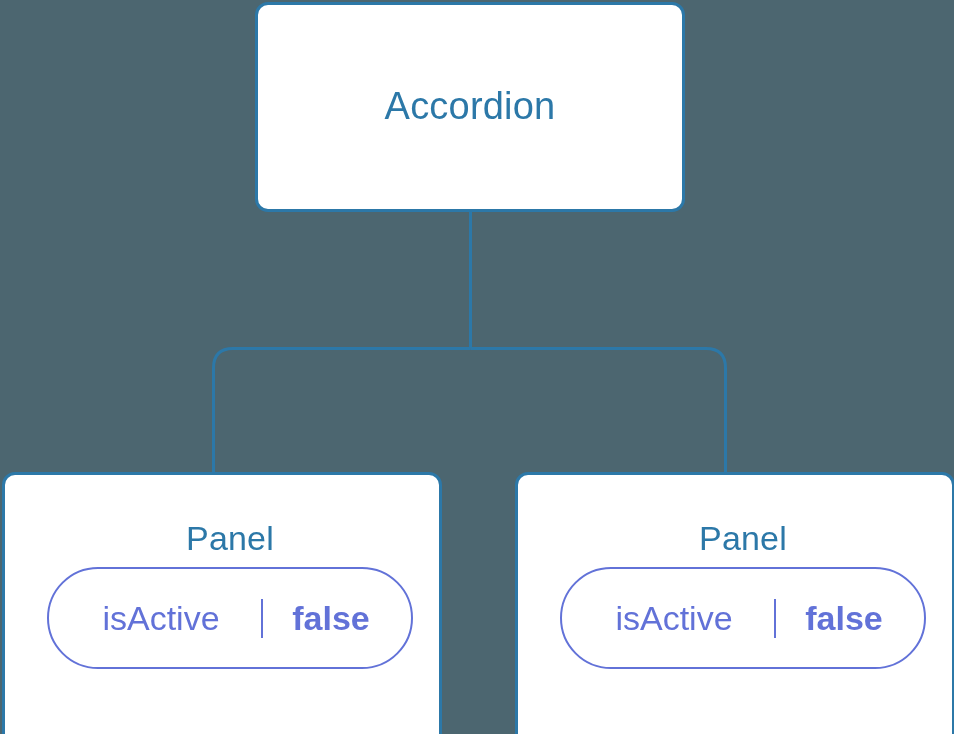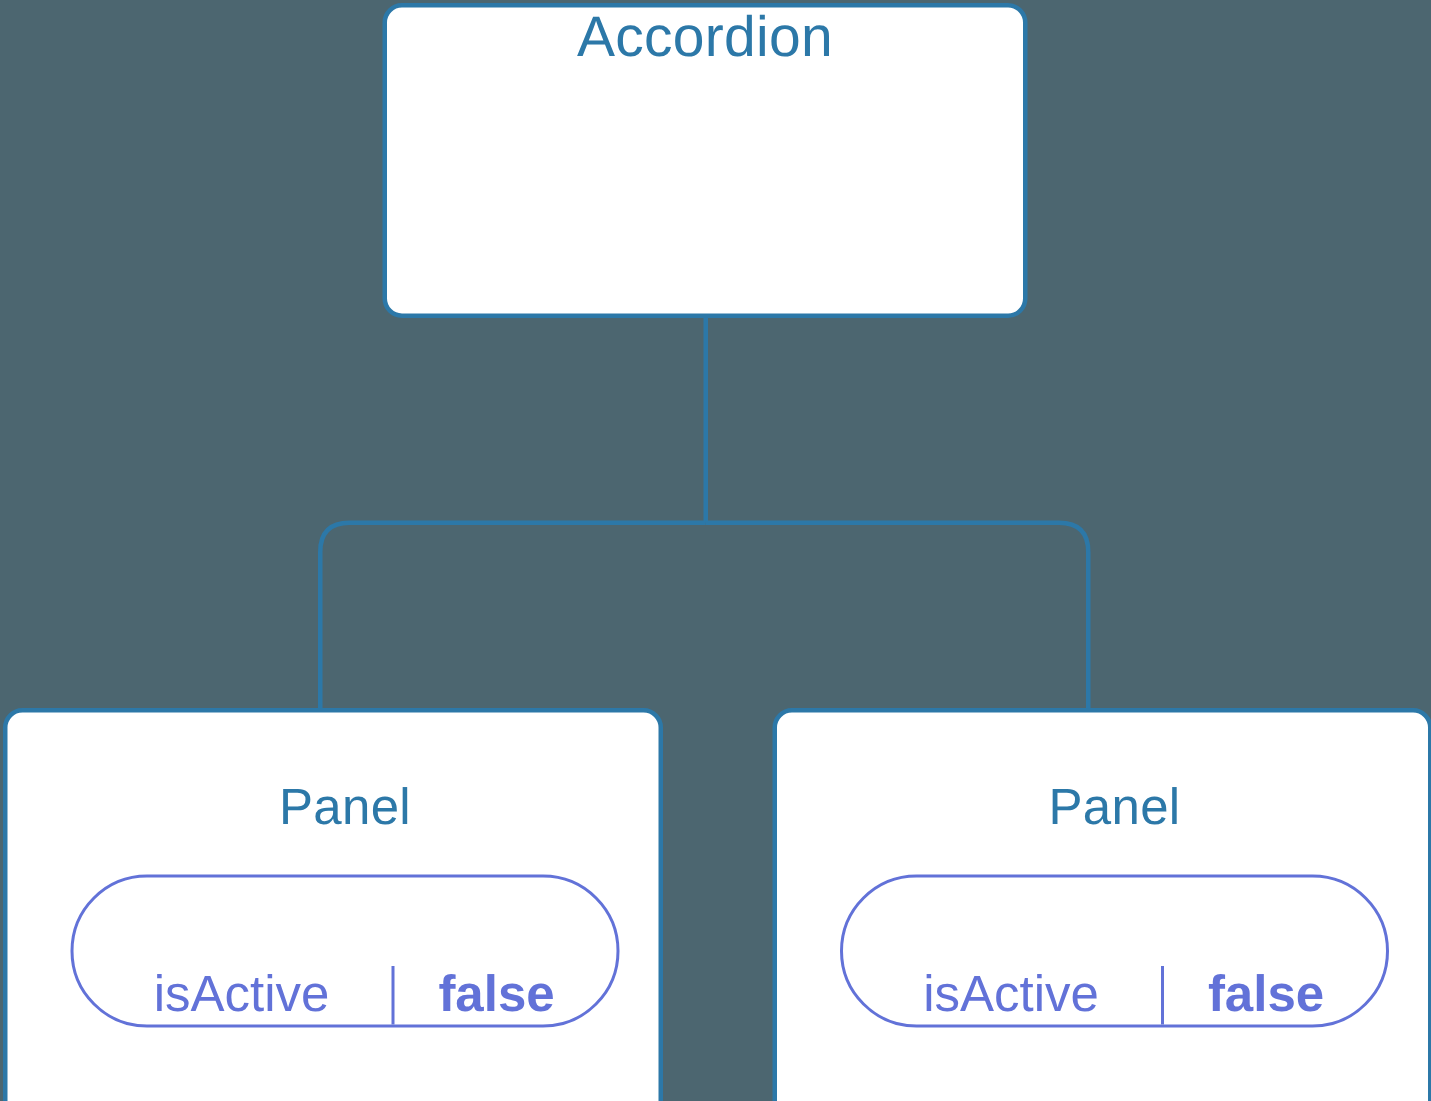--- a/index.html
+++ b/index.html
@@ -50,21 +50,21 @@
     display: flex;
     flex-direction: column;
     align-items: center;
   }
 
   .node-root {
     left: 255px;
     top: 2px;
     width: 430px;
     height: 210px;
-    justify-content: flex-start;
+    justify-content: center;
   }
 
   .node-title {
     color: #2c78a8;
     font-size: 38px;
     line-height: 1.1;
     letter-spacing: 0.2px;
     white-space: nowrap;
   }
 
@@ -79,24 +79,24 @@
   .node-leaf-left  { left: 2px; }
   .node-leaf-right { left: 515px; }
 
   .node-leaf .node-title {
     font-size: 34px;
     margin-top: 45px;
   }
 
   
   .prop-pill {
-    margin-top: 26px;
+    margin-top: 10px;
     height: 102px;
     display: flex;
-    align-items: flex-end;
+    align-items: center;
     border: 2px solid #6272d8;
     border-radius: 51px;
     box-sizing: border-box;
     background: #ffffff;
   }
 
   .prop-key,
   .prop-value {
     display: flex;
     align-items: center;

